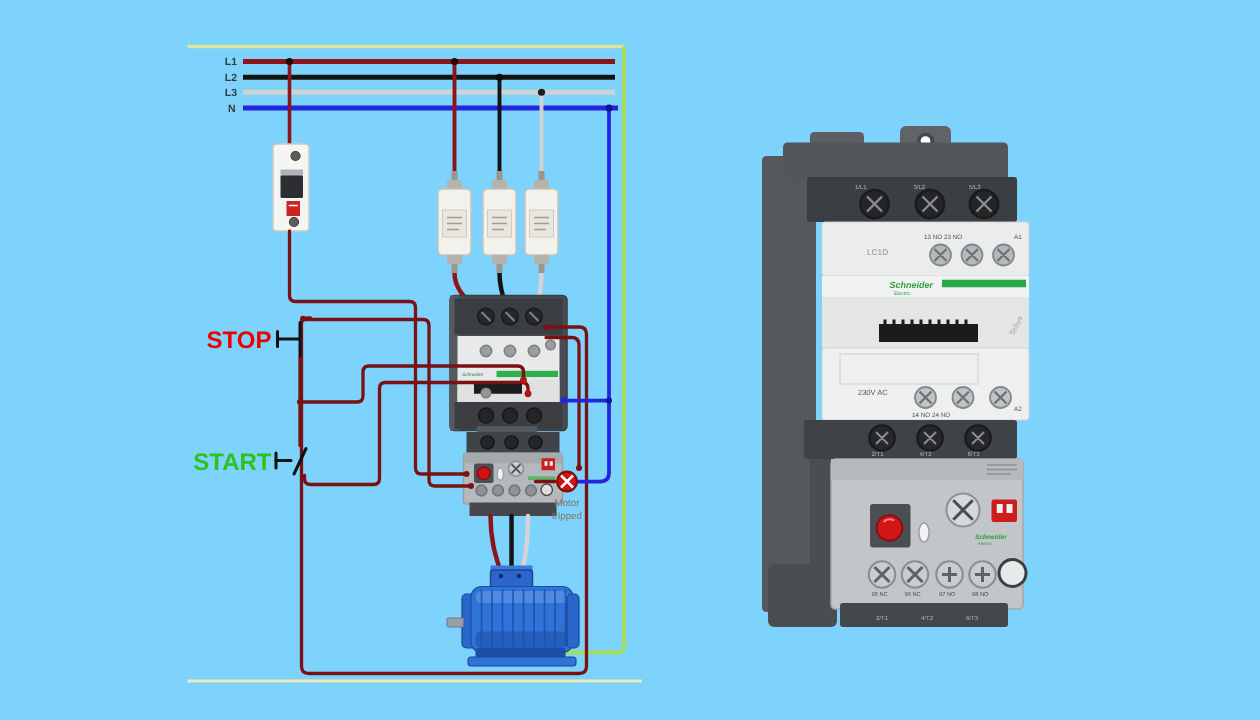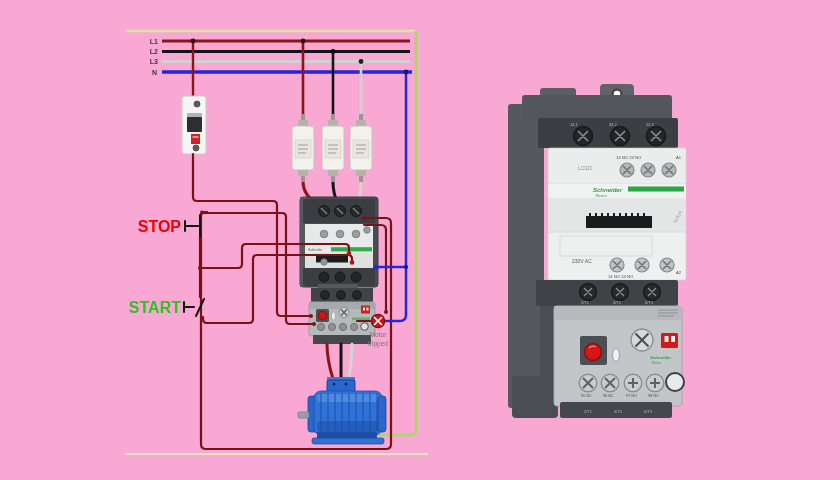--- a/index.html
+++ b/index.html
@@ -1,16 +1,16 @@
 <!DOCTYPE html>
 <html><head>
 <meta charset="utf-8">
 <style>
   html,body{margin:0;padding:0;background:#ffffff;}
-  #canvas{position:relative;width:840px;height:480px;background:#f9a8d4;overflow:hidden;
+  #canvas{position:relative;width:840px;height:480px;background:#7dd3fc;overflow:hidden;
           font-family:"Liberation Sans",sans-serif;}
   svg text{font-family:"Liberation Sans",sans-serif;}
   .buslabel{font-size:7px;font-weight:bold;fill:#3a3a3a;}
   .stoplabel{font-size:16px;font-weight:bold;fill:#ee0000;}
   .startlabel{font-size:16px;font-weight:bold;fill:#2ec21f;}
   .lampcap{font-size:6.5px;fill:#7d746a;}
   .microgreen{font-size:3.2px;font-style:italic;fill:#1e7d35;}
   .ph-model{font-size:5.5px;fill:#8e9193;}
   .ph-tiny{font-size:4.2px;fill:#4a4c4e;}
   .ph-tinyw{font-size:4px;fill:#b8babc;}

